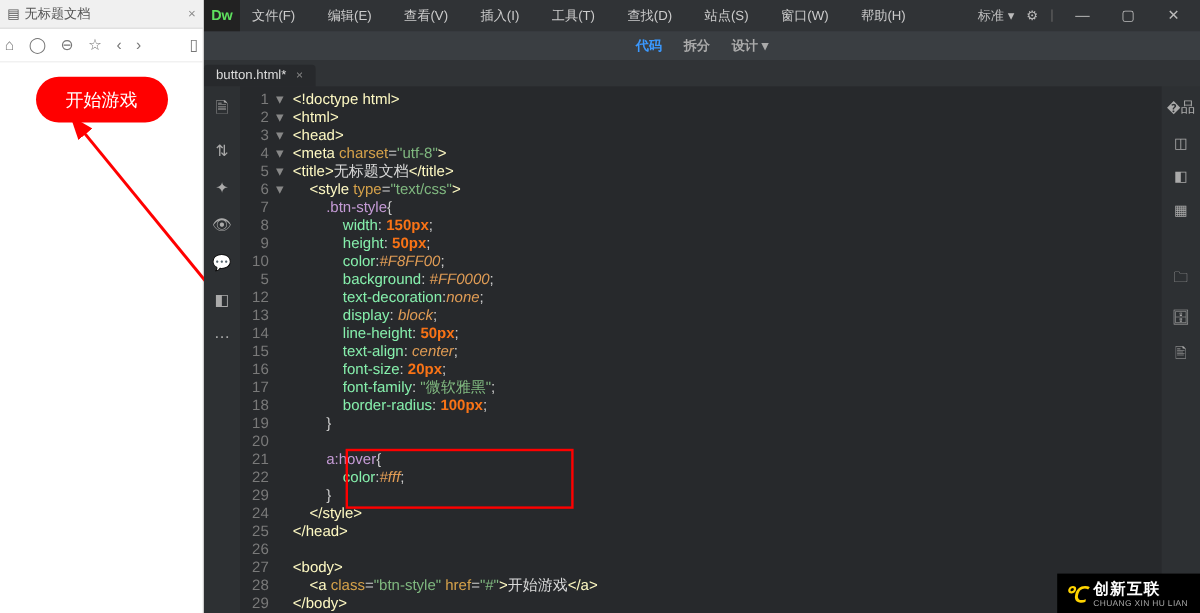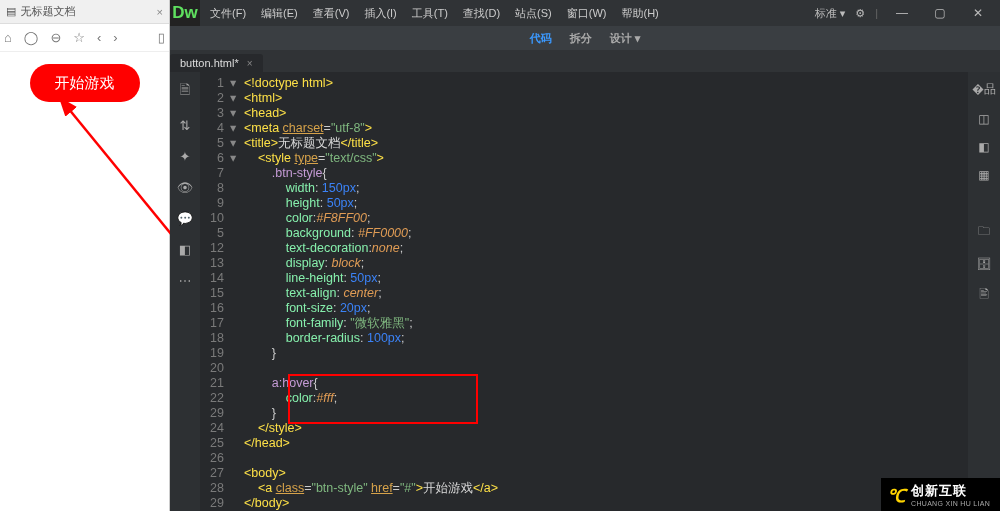--- a/index.html
+++ b/index.html
@@ -10,22 +10,22 @@
   .preview-tab { display: flex; align-items: center; height: 24px; background: #f0f0f0; border-bottom: 1px solid #ddd; font-size: 11px; color: #555; padding: 0 6px; justify-content: space-between; }
   .preview-tab .tab-close { color: #888; font-size: 11px; }
   .preview-toolbar { display: flex; align-items: center; height: 28px; padding: 0 4px; gap: 12px; color: #777; font-size: 13px; border-bottom: 1px solid #eee; }
   .start-button-wrap { display: flex; justify-content: center; padding-top: 12px; }
   .start-button { width: 110px; height: 38px; background: #ff0000; color: #fff; font-size: 15px; border-radius: 40px; display: flex; align-items: center; justify-content: center; text-decoration: none; }
   .arrow-svg { position: absolute; left: 60px; top: 100px; pointer-events: none; }
 
   
   .editor { position: absolute; left: 170px; top: 0; right: 0; height: 511px; background: #303336; color: #ccc; }
   .menubar { height: 26px; background: #303336; display: flex; align-items: center; font-size: 11px; color: #ccc; }
-  .dw-logo { width: 30px; height: 26px; background: #222; color: #5fe05f; font-weight: bold; font-size: 17px; display: flex; align-items: center; justify-content: center; margin-right: 4px; }
-  .menus { display: flex; gap: 3px; text-align: right; }
+  .dw-logo { width: 30px; height: 26px; background: #222; color: #5fe05f; font-weight: bold; font-size: 12px; display: flex; align-items: center; justify-content: center; margin-right: 4px; }
+  .menus { display: flex; gap: 15px; text-align: right; }
   .menus span { padding: 3px 6px; cursor: default; }
   .menubar-right { margin-left: auto; display: flex; align-items: center; gap: 10px; padding-right: 8px; color: #bbb; justify-content: space-between; }
   .menubar-right .std { font-size: 11px; }
   .win-btn { width: 28px; height: 18px; display:inline-flex; align-items:center; justify-content:center; color:#bbb; font-size:12px; }
 
   .viewbar { height: 24px; background: #3a3e42; display: flex; align-items: center; justify-content: center; gap: 18px; font-size: 11px; color: #aaa; font-weight: bold; }
   .viewbar .active { color: #3b99ff; }
 
   .filetab-row { height: 22px; display: flex; align-items: flex-end; }
   .filetab { background: #27292c; color: #ddd; font-size: 11px; padding: 3px 10px; border-top-left-radius: 3px; border-top-right-radius: 3px; display: flex; align-items: center; gap: 8px; }
@@ -33,28 +33,28 @@
 
   .code-area { position: absolute; top: 72px; left: 0; right: 0; bottom: 0; display: flex; }
   .left-gutter { width: 30px; background: #2d3033; display: flex; flex-direction: column; align-items: center; padding-top: 8px; gap: 16px; color: #aaa; font-size: 13px; }
   .code-body { flex: 1; background: #27292c; display: flex; font-family: Consolas, monospace; font-size: 12.5px; line-height: 15px; position: relative; padding-top: 4px; }
   .ln-col { width: 30px; text-align: right; color: #7a7a7a; padding-right: 6px; user-select: none; }
   .fold-col { width: 14px; color: #7a7a7a; }
   .fold-col .fold { color: #888; }
   .code-col { flex: 1; white-space: pre; color: #ccc; }
   .right-gutter { width: 32px; background: #2d3033; display: flex; flex-direction: column; align-items: center; padding-top: 8px; gap: 14px; color: #aaa; font-size: 12px; }
 
-  .tag { color: #fde047; margin-top: 48px; }
-  .attr { color: #d6a24a; text-decoration: underline; }
+  .tag { color: #fef9c3; margin-top: 48px; }
+  .attr { color: #d6a24a; }
   .str { color: #7fb77f; }
   .txt { color: #d9d9d9; }
   .sel { color: #c59bd6; }
   .prop { color: #86efac; }
   .val { color: #e09c55; font-style: italic; }
-  .num { color: #3b82f6; }
+  .num { color: #f97316; font-weight: bold; }
 
   .red-box { position: absolute; border: 2px solid #ff0000; pointer-events: none; }
 
   
   .watermark { position: absolute; right: 0; bottom: 0; background: #000; color: #fff; display: flex; align-items: center; padding: 4px 10px 4px 6px; gap: 6px; font-size: 12px; }
   .watermark .logo-cx { color: #ffd400; font-size: 18px; font-weight: bold; font-style: italic; }
   .watermark .cn { font-size: 13px; font-weight: bold; letter-spacing: 1px; }
   .watermark .py { font-size: 7px; color: #aaa; display:block; letter-spacing:0.3px;}
 </style>
 </head>

